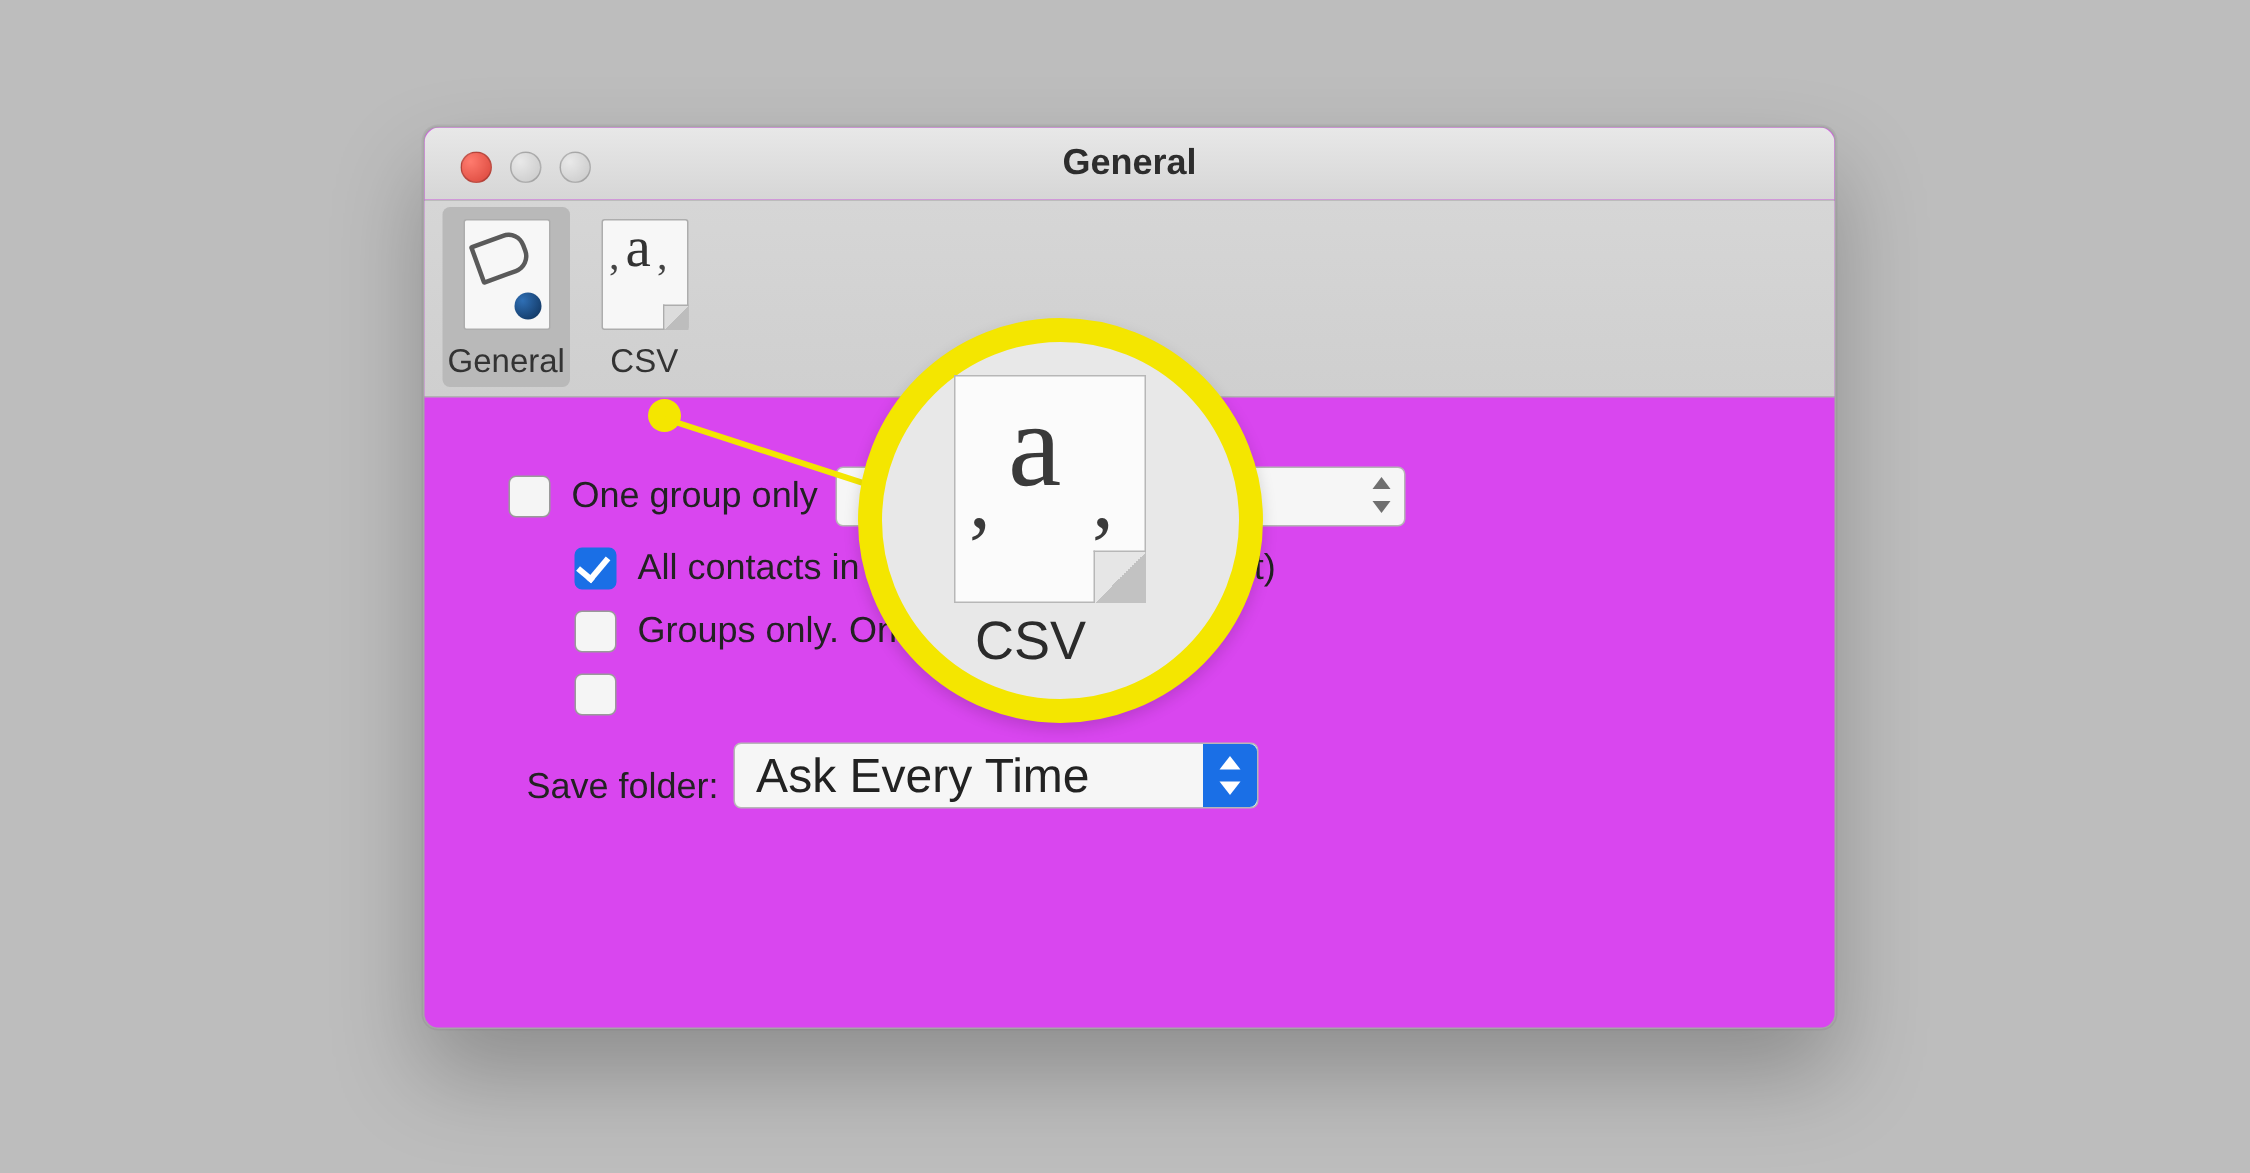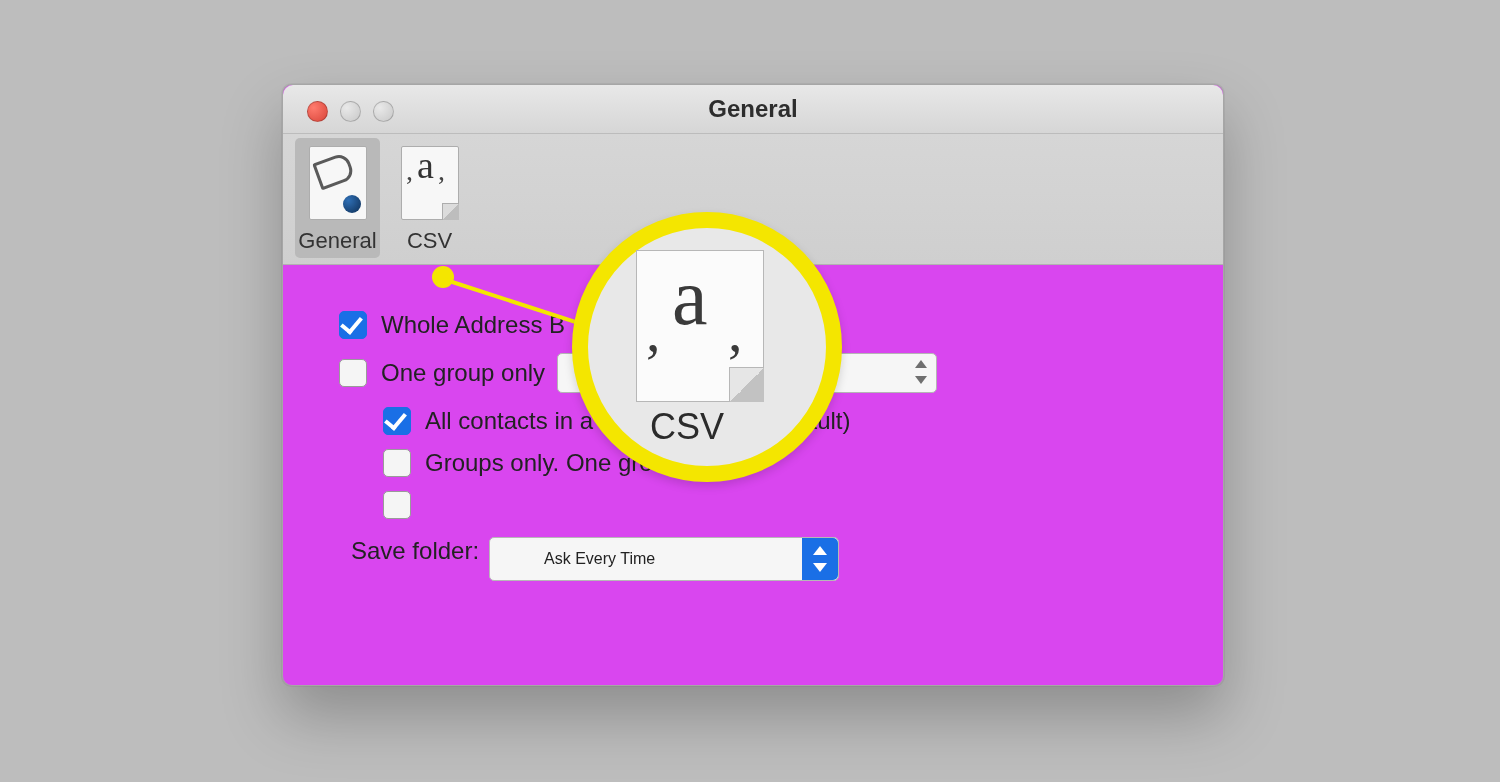--- a/index.html
+++ b/index.html
@@ -28,24 +28,24 @@
   .content{position:relative;padding:46px 56px 0 56px;font-size:24px;color:#222;}
   .row{display:flex;align-items:center;margin-bottom:14px;}
   .row.ind1{margin-left:44px;}
   .cb{width:26px;height:26px;border:1px solid #9a9a9a;border-radius:5px;background:#f5f5f5;margin-right:14px;flex:0 0 auto;position:relative;}
   .cb.on{background:#1a6fe6;border-color:#1a6fe6;}
   .cb.on::after{content:"";position:absolute;left:5px;top:1px;width:9px;height:16px;border:solid #fff;border-width:0 4px 4px 0;transform:rotate(40deg);}
   .sel-wide{flex:1;max-width:378px;height:38px;margin-left:12px;background:#f6f6f6;border:1px solid #b5b5b5;border-radius:5px;position:relative;}
   .stepper{position:absolute;right:6px;top:4px;width:18px;height:28px;color:#6f6f6f;}
   .stepper::before{content:"";position:absolute;left:3px;top:2px;border-left:6px solid transparent;border-right:6px solid transparent;border-bottom:8px solid #6f6f6f;}
   .stepper::after{content:"";position:absolute;left:3px;bottom:2px;border-left:6px solid transparent;border-right:6px solid transparent;border-top:8px solid #6f6f6f;}
-  .saverow{display:flex;align-items:flex-start;margin-top:18px;margin-left:12px;}
+  .saverow{display:flex;align-items:flex-end;margin-top:18px;margin-left:12px;}
   .savelbl{margin-right:10px;}
   .popup{width:348px;height:42px;background:#f6f6f6;border:1px solid #b7b7b7;border-radius:5px;display:flex;align-items:center;position:relative;}
-  .popup .val{padding-left:14px;font-size:16px;color:#222;margin-left:40px;}
+  .popup .val{padding-left:14px;font-size:32px;color:#222;}
   .popup .cap{position:absolute;right:0;top:0;bottom:0;width:36px;background:#1a6fe6;border-radius:0 5px 5px 0;}
   .popup .cap::before{content:"";position:absolute;left:11px;top:8px;border-left:7px solid transparent;border-right:7px solid transparent;border-bottom:9px solid #fff;}
   .popup .cap::after{content:"";position:absolute;left:11px;bottom:8px;border-left:7px solid transparent;border-right:7px solid transparent;border-top:9px solid #fff;}
   
   .callout{position:absolute;pointer-events:none;}
   .dot{position:absolute;width:22px;height:22px;border-radius:50%;background:#f4e600;left:432px;top:266px;}
   .line{position:absolute;left:443px;top:277px;width:160px;height:4px;background:#f4e600;transform-origin:left center;transform:rotate(18deg);}
   .ring{position:absolute;left:572px;top:212px;width:238px;height:238px;border-radius:50%;background:#e8e8e8;border:16px solid #f4e600;box-shadow:0 4px 10px rgba(0,0,0,0.15);}
   .ring .big{position:absolute;left:48px;top:22px;width:126px;height:150px;background:#fbfbfb;border:1px solid #b7b7b7;}
   .ring .big::after{content:"";position:absolute;right:-1px;bottom:-1px;width:34px;height:34px;background:linear-gradient(135deg,#e6e6e6 0 50%,#c2c2c2 50% 100%);border-left:1px solid #b7b7b7;border-top:1px solid #b7b7b7;}
@@ -79,24 +79,20 @@
         <span class="c1">,</span>
           <span class="c2">a</span>
           <span class="c3">,</span>
       </div>
       <div class="lbl">CSV</div>
     </div>
   </div>
 
   <div class="content">
 
-    <div class="row">
-      <div class="cb on"></div>
-      <span>Whole Address B</span>
-    </div>
 
     <div class="row">
       <div class="cb"></div>
       <span>One group only</span>
       <div class="sel-wide">
         <div class="stepper"></div>
       </div>
     </div>
 
     <div class="row ind1">

